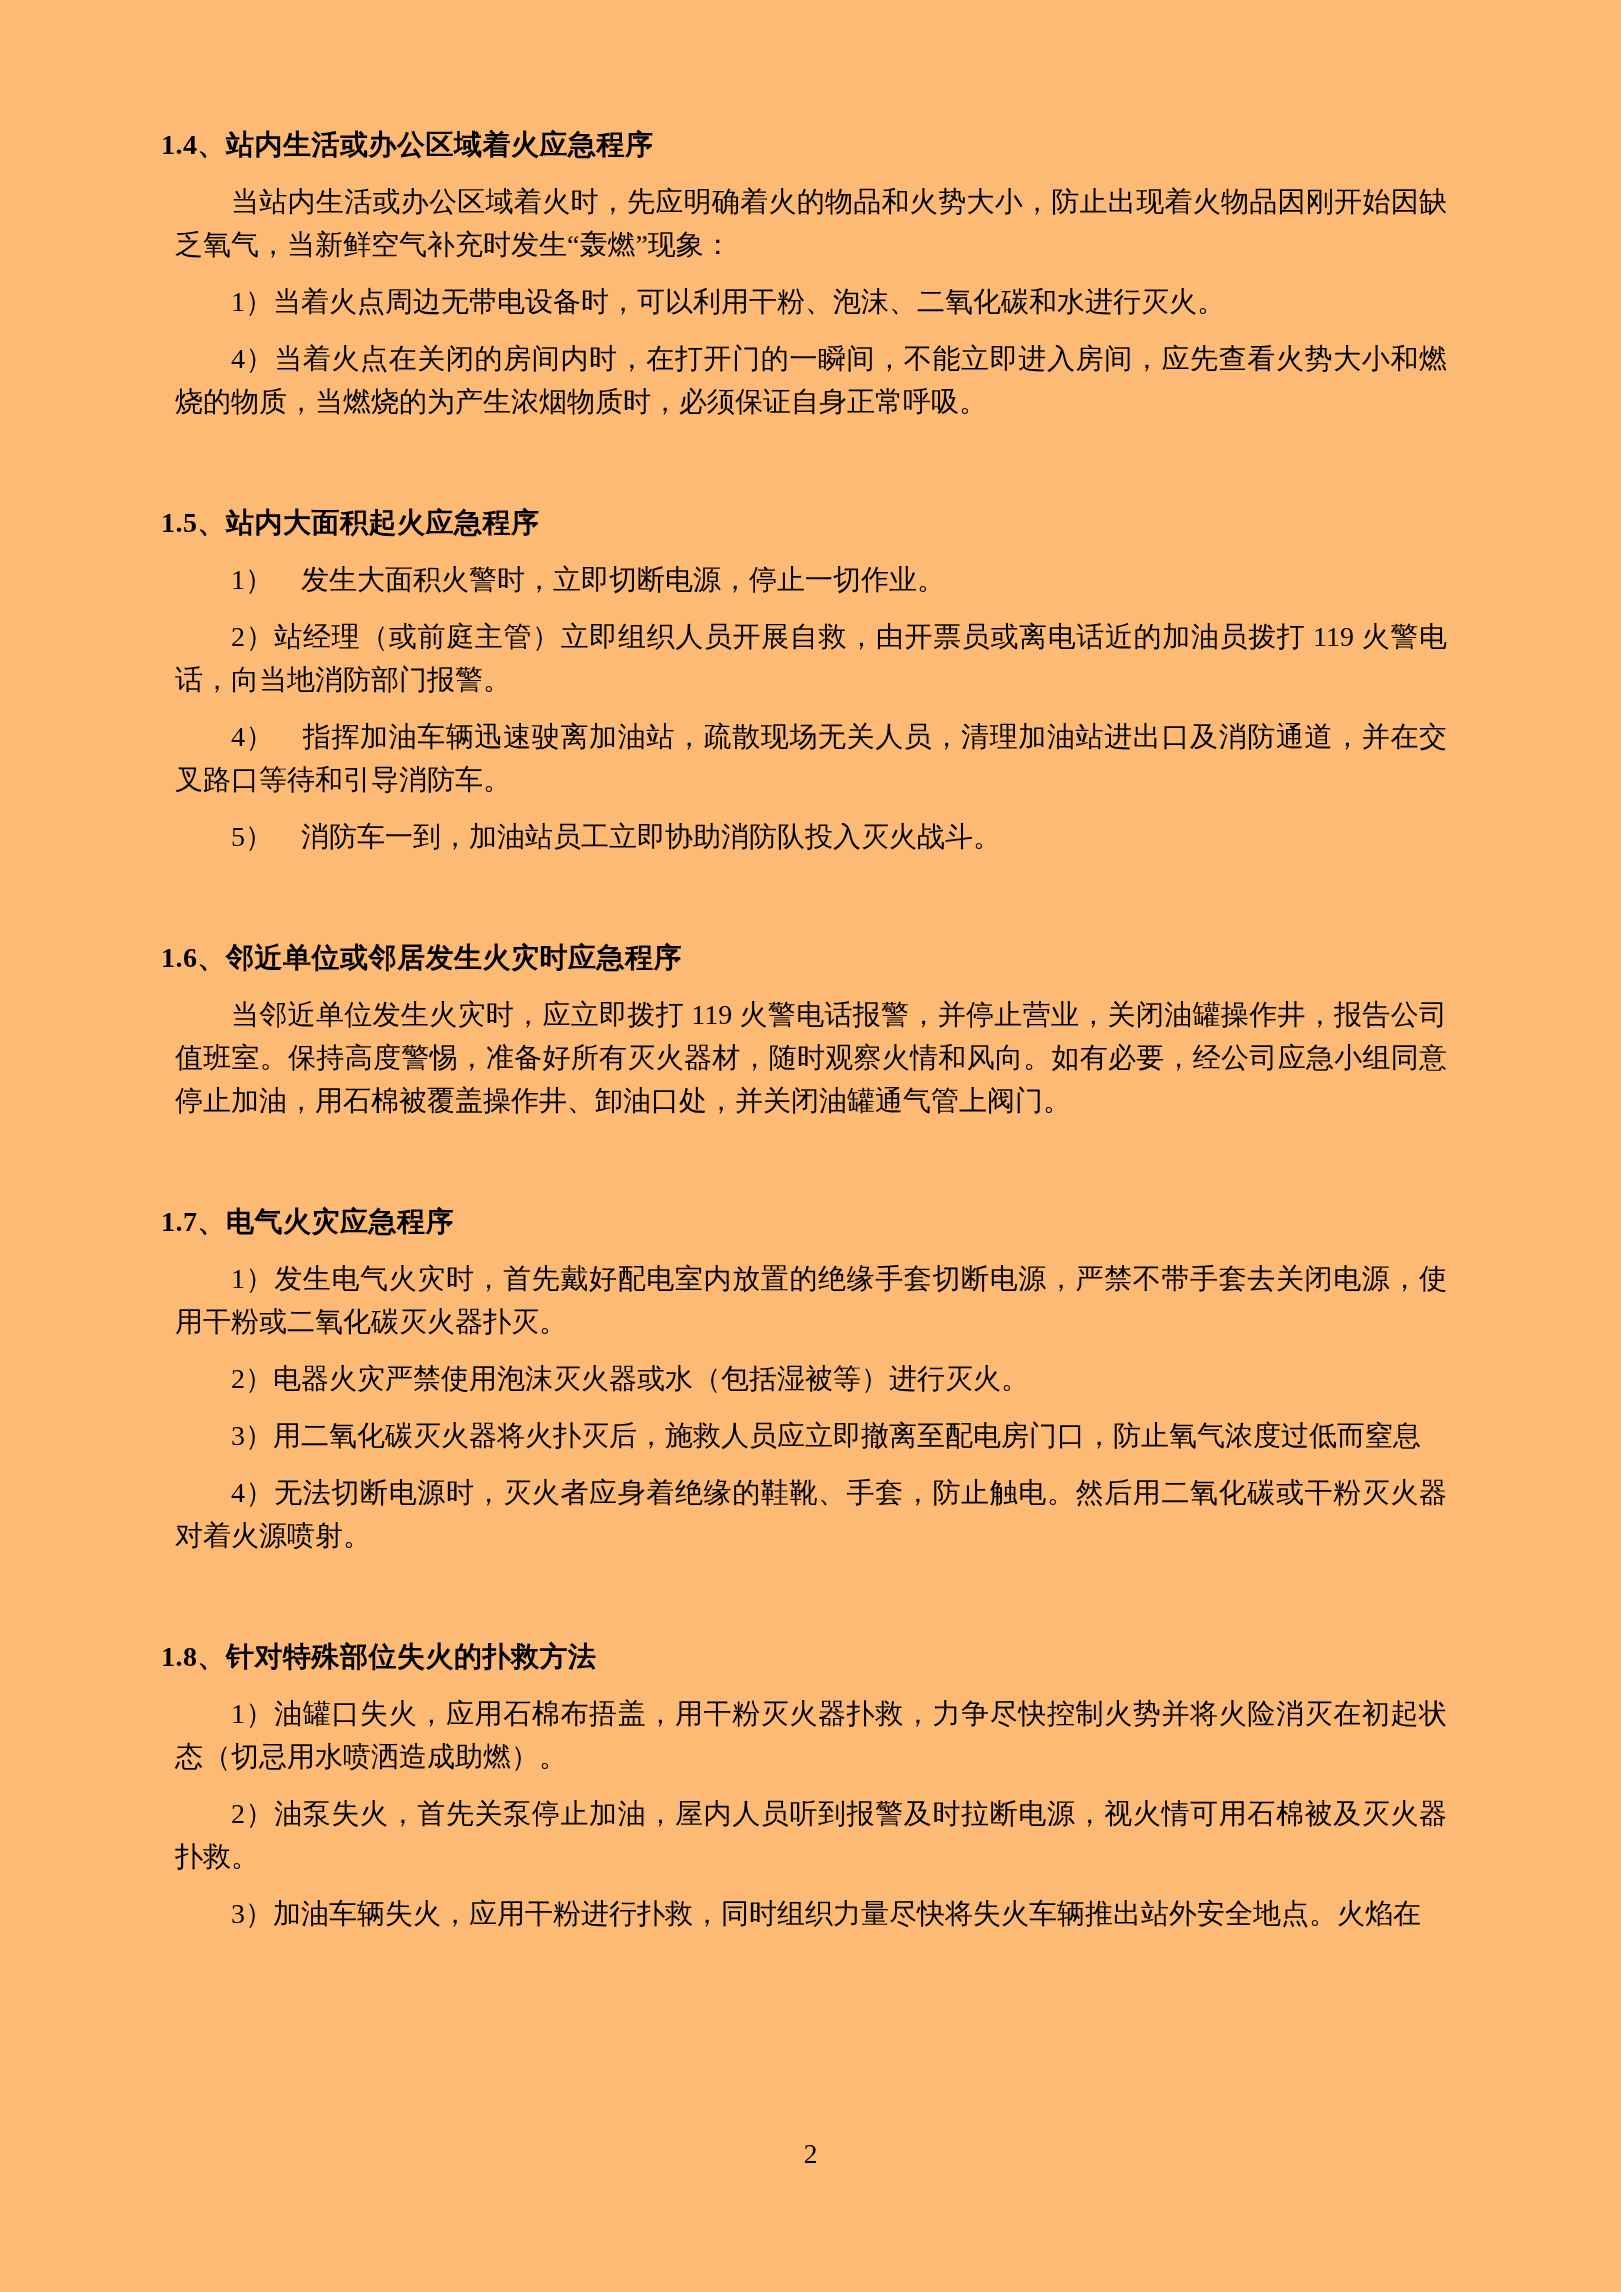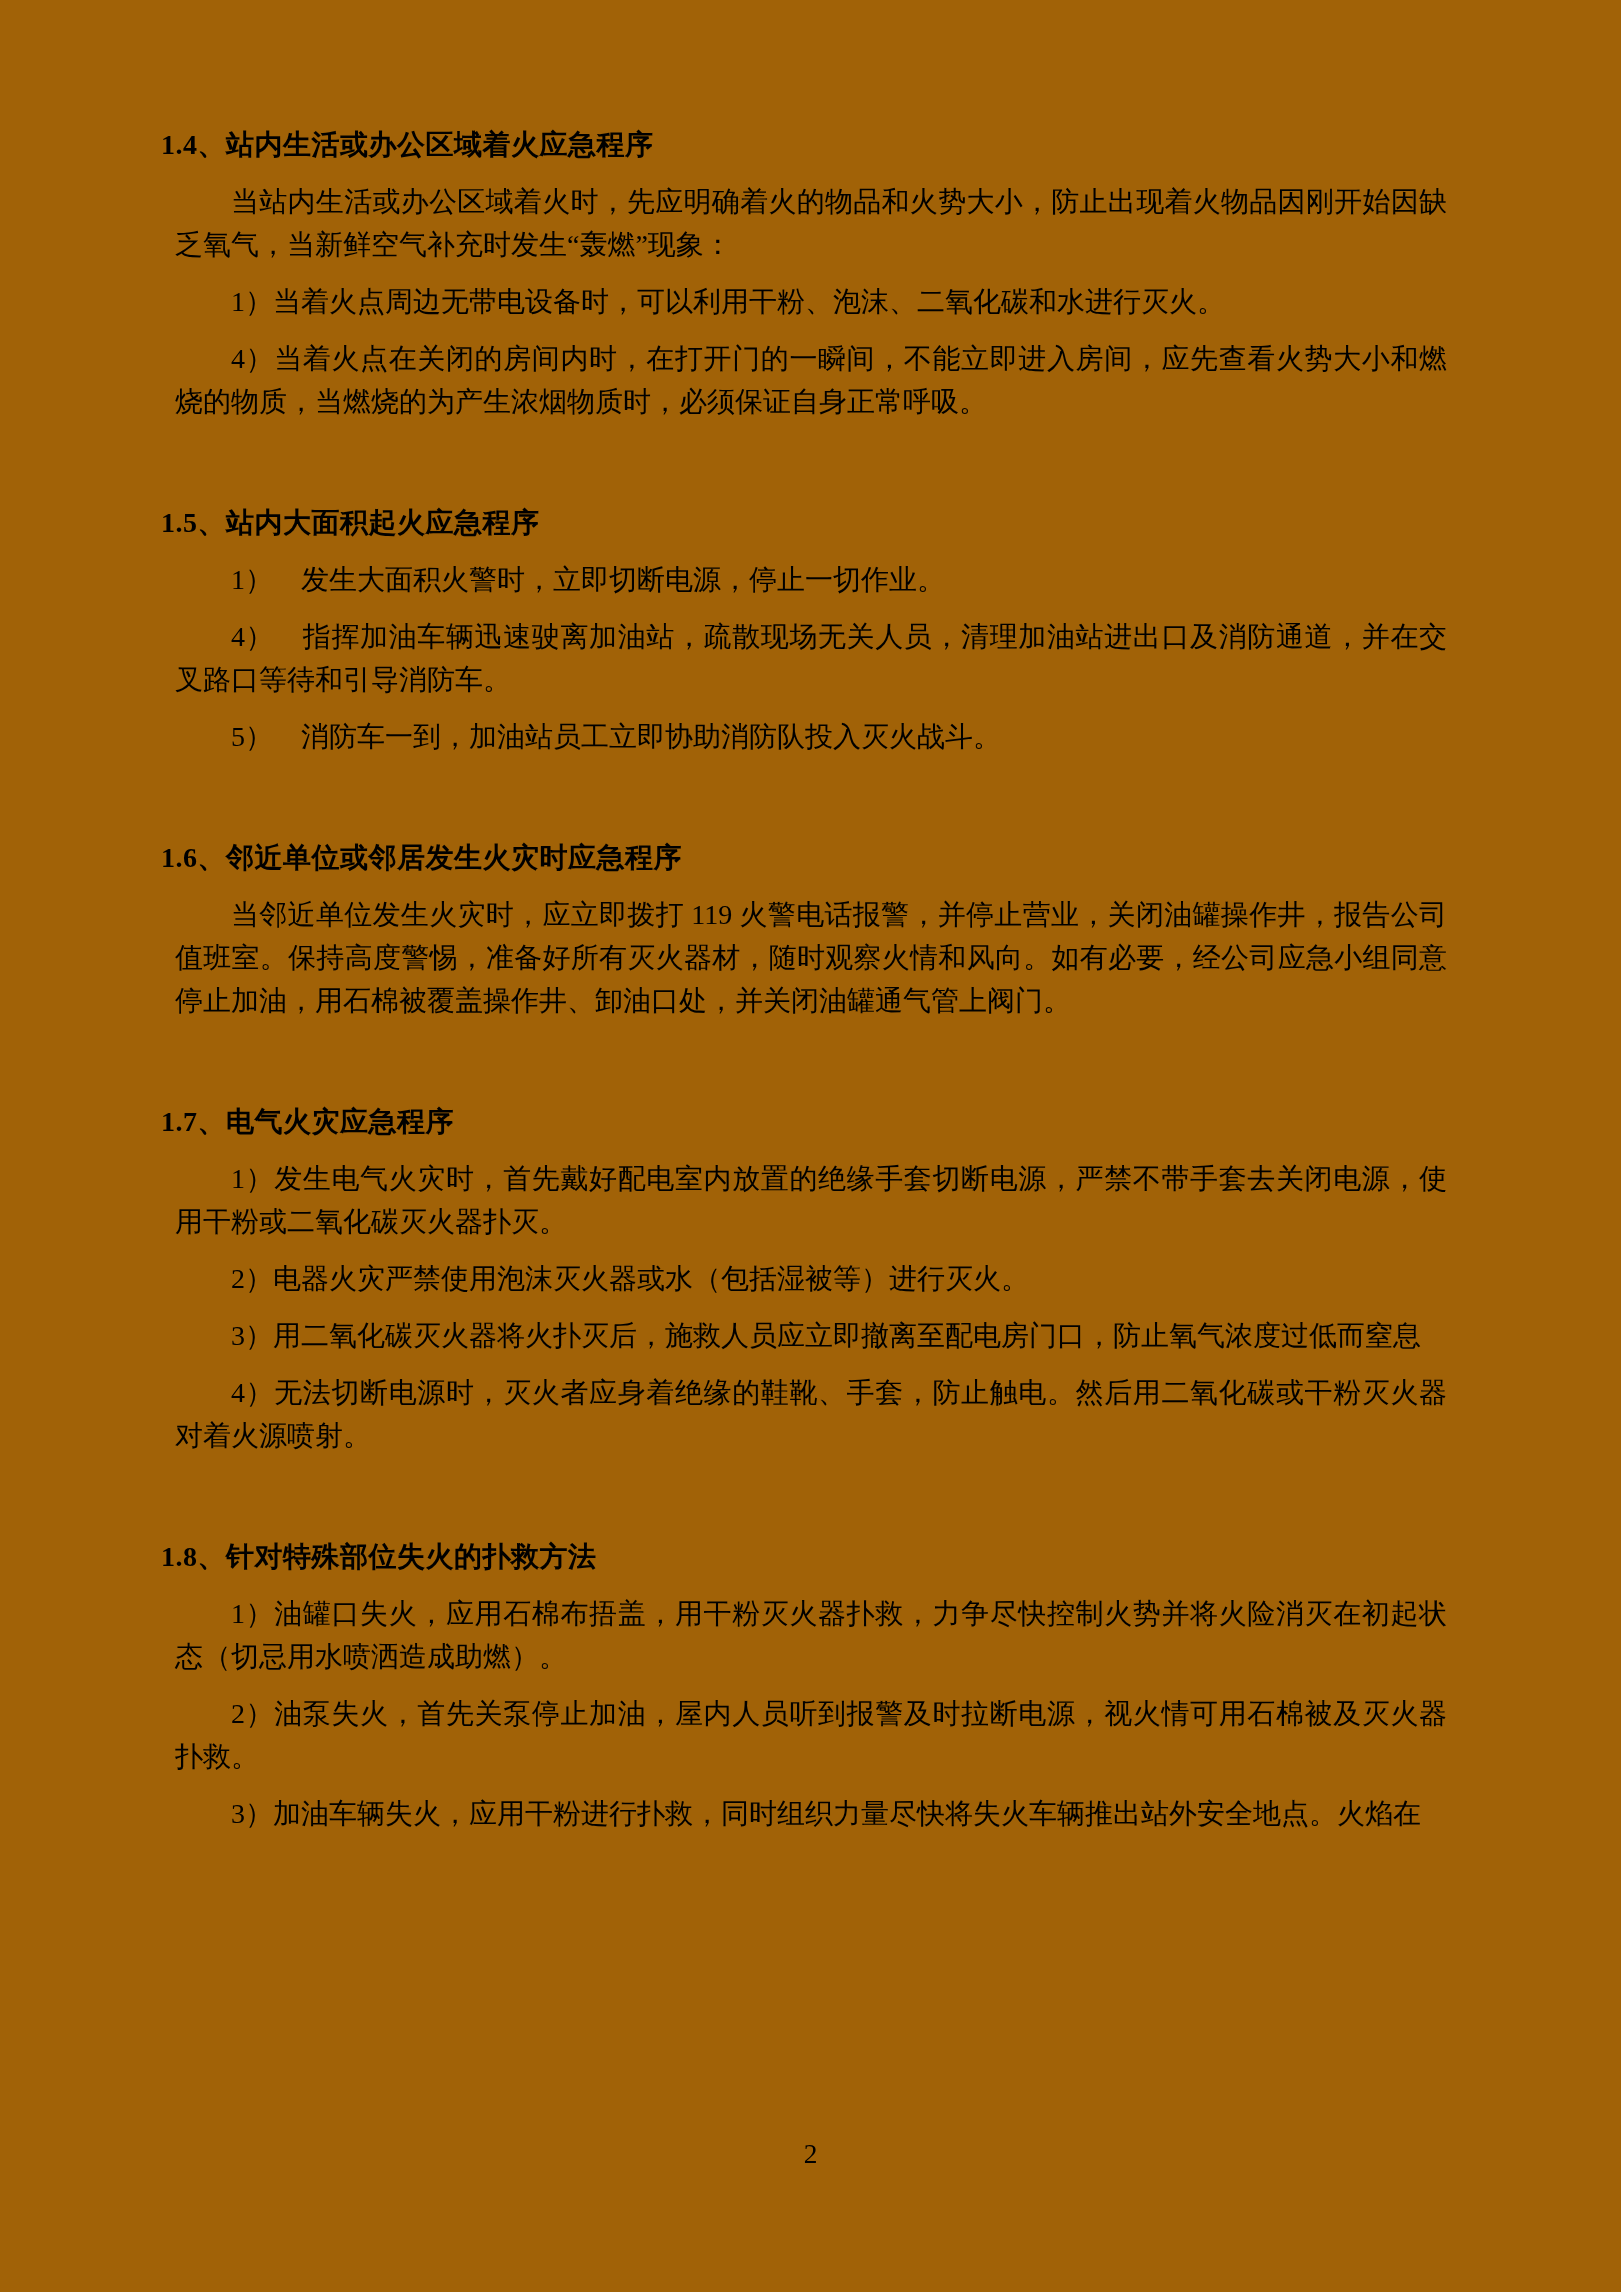--- a/index.html
+++ b/index.html
@@ -5,21 +5,21 @@
   * { box-sizing: border-box; }
   html, body {
     margin: 0;
     padding: 0;
     background: #ffffff;
   }
   .page {
     position: relative;
     width: 1621px;
     height: 2293px;
-    background: #a16207;
+    background: #fdba74;
     color: #000000;
     font-family: "Liberation Serif", "DejaVu Serif", serif;
     overflow: hidden;
     margin: 0 auto;
   }
   .content {
     position: absolute;
     top: 123px;
     left: 161px;
     width: 1300px;
@@ -62,20 +62,21 @@
     <section class="doc-section">
       <h2 class="section-heading">1.4、站内生活或办公区域着火应急程序</h2>
       <p class="para">当站内生活或办公区域着火时，先应明确着火的物品和火势大小，防止出现着火物品因刚开始因缺乏氧气，当新鲜空气补充时发生“轰燃”现象：</p>
       <p class="para">1）当着火点周边无带电设备时，可以利用干粉、泡沫、二氧化碳和水进行灭火。</p>
       <p class="para">4）当着火点在关闭的房间内时，在打开门的一瞬间，不能立即进入房间，应先查看火势大小和燃烧的物质，当燃烧的为产生浓烟物质时，必须保证自身正常呼吸。</p>
     </section>
 
     <section class="doc-section">
       <h2 class="section-heading">1.5、站内大面积起火应急程序</h2>
       <p class="para">1）　发生大面积火警时，立即切断电源，停止一切作业。</p>
+      <p class="para">2）站经理（或前庭主管）立即组织人员开展自救，由开票员或离电话近的加油员拨打 119 火警电话，向当地消防部门报警。</p>
       <p class="para">4）　指挥加油车辆迅速驶离加油站，疏散现场无关人员，清理加油站进出口及消防通道，并在交叉路口等待和引导消防车。</p>
       <p class="para">5）　消防车一到，加油站员工立即协助消防队投入灭火战斗。</p>
     </section>
 
     <section class="doc-section">
       <h2 class="section-heading">1.6、邻近单位或邻居发生火灾时应急程序</h2>
       <p class="para">当邻近单位发生火灾时，应立即拨打 119 火警电话报警，并停止营业，关闭油罐操作井，报告公司值班室。保持高度警惕，准备好所有灭火器材，随时观察火情和风向。如有必要，经公司应急小组同意停止加油，用石棉被覆盖操作井、卸油口处，并关闭油罐通气管上阀门。</p>
     </section>
 
     <section class="doc-section">

